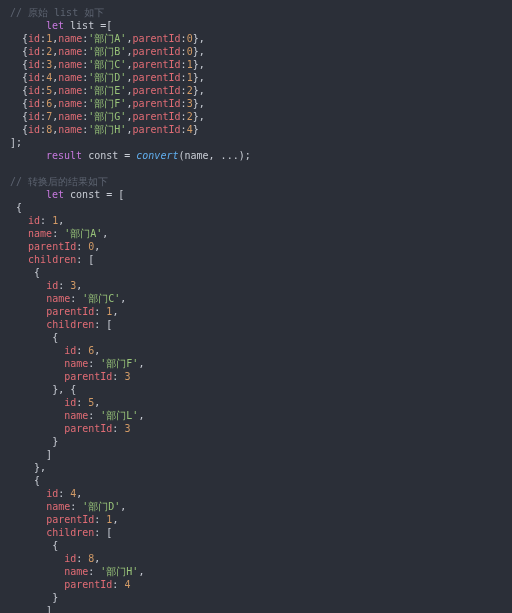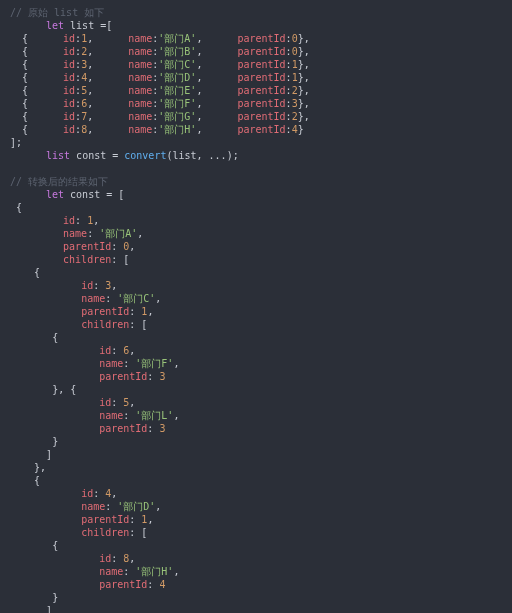--- a/index.html
+++ b/index.html
@@ -9,40 +9,40 @@
     font-family:Consolas,Menlo,monospace;
     font-size:10px;
     line-height:13px;
     color:#c8ccd4;
     white-space:pre;
   }
   .c-comment{color:#5c6370;text-align:center;}
   .c-kw{color:#c678dd;margin-left:36px;}
   .c-var{color:#c8ccd4;}
   .c-op{color:#c8ccd4;}
-  .c-prop{color:#e06c75;margin-left:35px;}
+  .c-prop{color:#e06c75;}
   .c-num{color:#d19a66;}
   .c-str{color:#98c379;}
-  .c-fn{color:#61afef;}
+  .c-fn{color:#61afef;font-style:italic;}
 </style>
 </head>
 <body>
 
 <pre id="code"><span class="c-comment">// 原始 list 如下</span>
 <span class="c-kw">let</span><span class="c-var"> list =[</span>
 <span class="c-op">  {</span><span class="c-prop">id</span><span class="c-op">:</span><span class="c-num">1</span><span class="c-op">,</span><span class="c-prop">name</span><span class="c-op">:</span><span class="c-str">'部门A'</span><span class="c-op">,</span><span class="c-prop">parentId</span><span class="c-op">:</span><span class="c-num">0</span><span class="c-op">},</span>
 <span class="c-op">  {</span><span class="c-prop">id</span><span class="c-op">:</span><span class="c-num">2</span><span class="c-op">,</span><span class="c-prop">name</span><span class="c-op">:</span><span class="c-str">'部门B'</span><span class="c-op">,</span><span class="c-prop">parentId</span><span class="c-op">:</span><span class="c-num">0</span><span class="c-op">},</span>
 <span class="c-op">  {</span><span class="c-prop">id</span><span class="c-op">:</span><span class="c-num">3</span><span class="c-op">,</span><span class="c-prop">name</span><span class="c-op">:</span><span class="c-str">'部门C'</span><span class="c-op">,</span><span class="c-prop">parentId</span><span class="c-op">:</span><span class="c-num">1</span><span class="c-op">},</span>
 <span class="c-op">  {</span><span class="c-prop">id</span><span class="c-op">:</span><span class="c-num">4</span><span class="c-op">,</span><span class="c-prop">name</span><span class="c-op">:</span><span class="c-str">'部门D'</span><span class="c-op">,</span><span class="c-prop">parentId</span><span class="c-op">:</span><span class="c-num">1</span><span class="c-op">},</span>
 <span class="c-op">  {</span><span class="c-prop">id</span><span class="c-op">:</span><span class="c-num">5</span><span class="c-op">,</span><span class="c-prop">name</span><span class="c-op">:</span><span class="c-str">'部门E'</span><span class="c-op">,</span><span class="c-prop">parentId</span><span class="c-op">:</span><span class="c-num">2</span><span class="c-op">},</span>
 <span class="c-op">  {</span><span class="c-prop">id</span><span class="c-op">:</span><span class="c-num">6</span><span class="c-op">,</span><span class="c-prop">name</span><span class="c-op">:</span><span class="c-str">'部门F'</span><span class="c-op">,</span><span class="c-prop">parentId</span><span class="c-op">:</span><span class="c-num">3</span><span class="c-op">},</span>
 <span class="c-op">  {</span><span class="c-prop">id</span><span class="c-op">:</span><span class="c-num">7</span><span class="c-op">,</span><span class="c-prop">name</span><span class="c-op">:</span><span class="c-str">'部门G'</span><span class="c-op">,</span><span class="c-prop">parentId</span><span class="c-op">:</span><span class="c-num">2</span><span class="c-op">},</span>
 <span class="c-op">  {</span><span class="c-prop">id</span><span class="c-op">:</span><span class="c-num">8</span><span class="c-op">,</span><span class="c-prop">name</span><span class="c-op">:</span><span class="c-str">'部门H'</span><span class="c-op">,</span><span class="c-prop">parentId</span><span class="c-op">:</span><span class="c-num">4</span><span class="c-op">}</span>
 <span class="c-op">];</span>
-<span class="c-kw">list</span><span class="c-var"> const = </span><span class="c-fn">convert</span><span class="c-op">(list, ...);</span>
+<span class="c-kw">result</span><span class="c-var"> const = </span><span class="c-fn">convert</span><span class="c-op">(name, ...);</span>
 
 <span class="c-comment">// 转换后的结果如下</span>
 <span class="c-kw">let</span><span class="c-var"> const = [</span>
 <span class="c-op"> {</span>
 <span class="c-op">   </span><span class="c-prop">id</span><span class="c-op">: </span><span class="c-num">1</span><span class="c-op">,</span>
 <span class="c-op">   </span><span class="c-prop">name</span><span class="c-op">: </span><span class="c-str">'部门A'</span><span class="c-op">,</span>
 <span class="c-op">   </span><span class="c-prop">parentId</span><span class="c-op">: </span><span class="c-num">0</span><span class="c-op">,</span>
 <span class="c-op">   </span><span class="c-prop">children</span><span class="c-op">: [</span><span class="c-op"></span>
 <span class="c-op">    {</span>
 <span class="c-op">      </span><span class="c-prop">id</span><span class="c-op">: </span><span class="c-num">3</span><span class="c-op">,</span>

